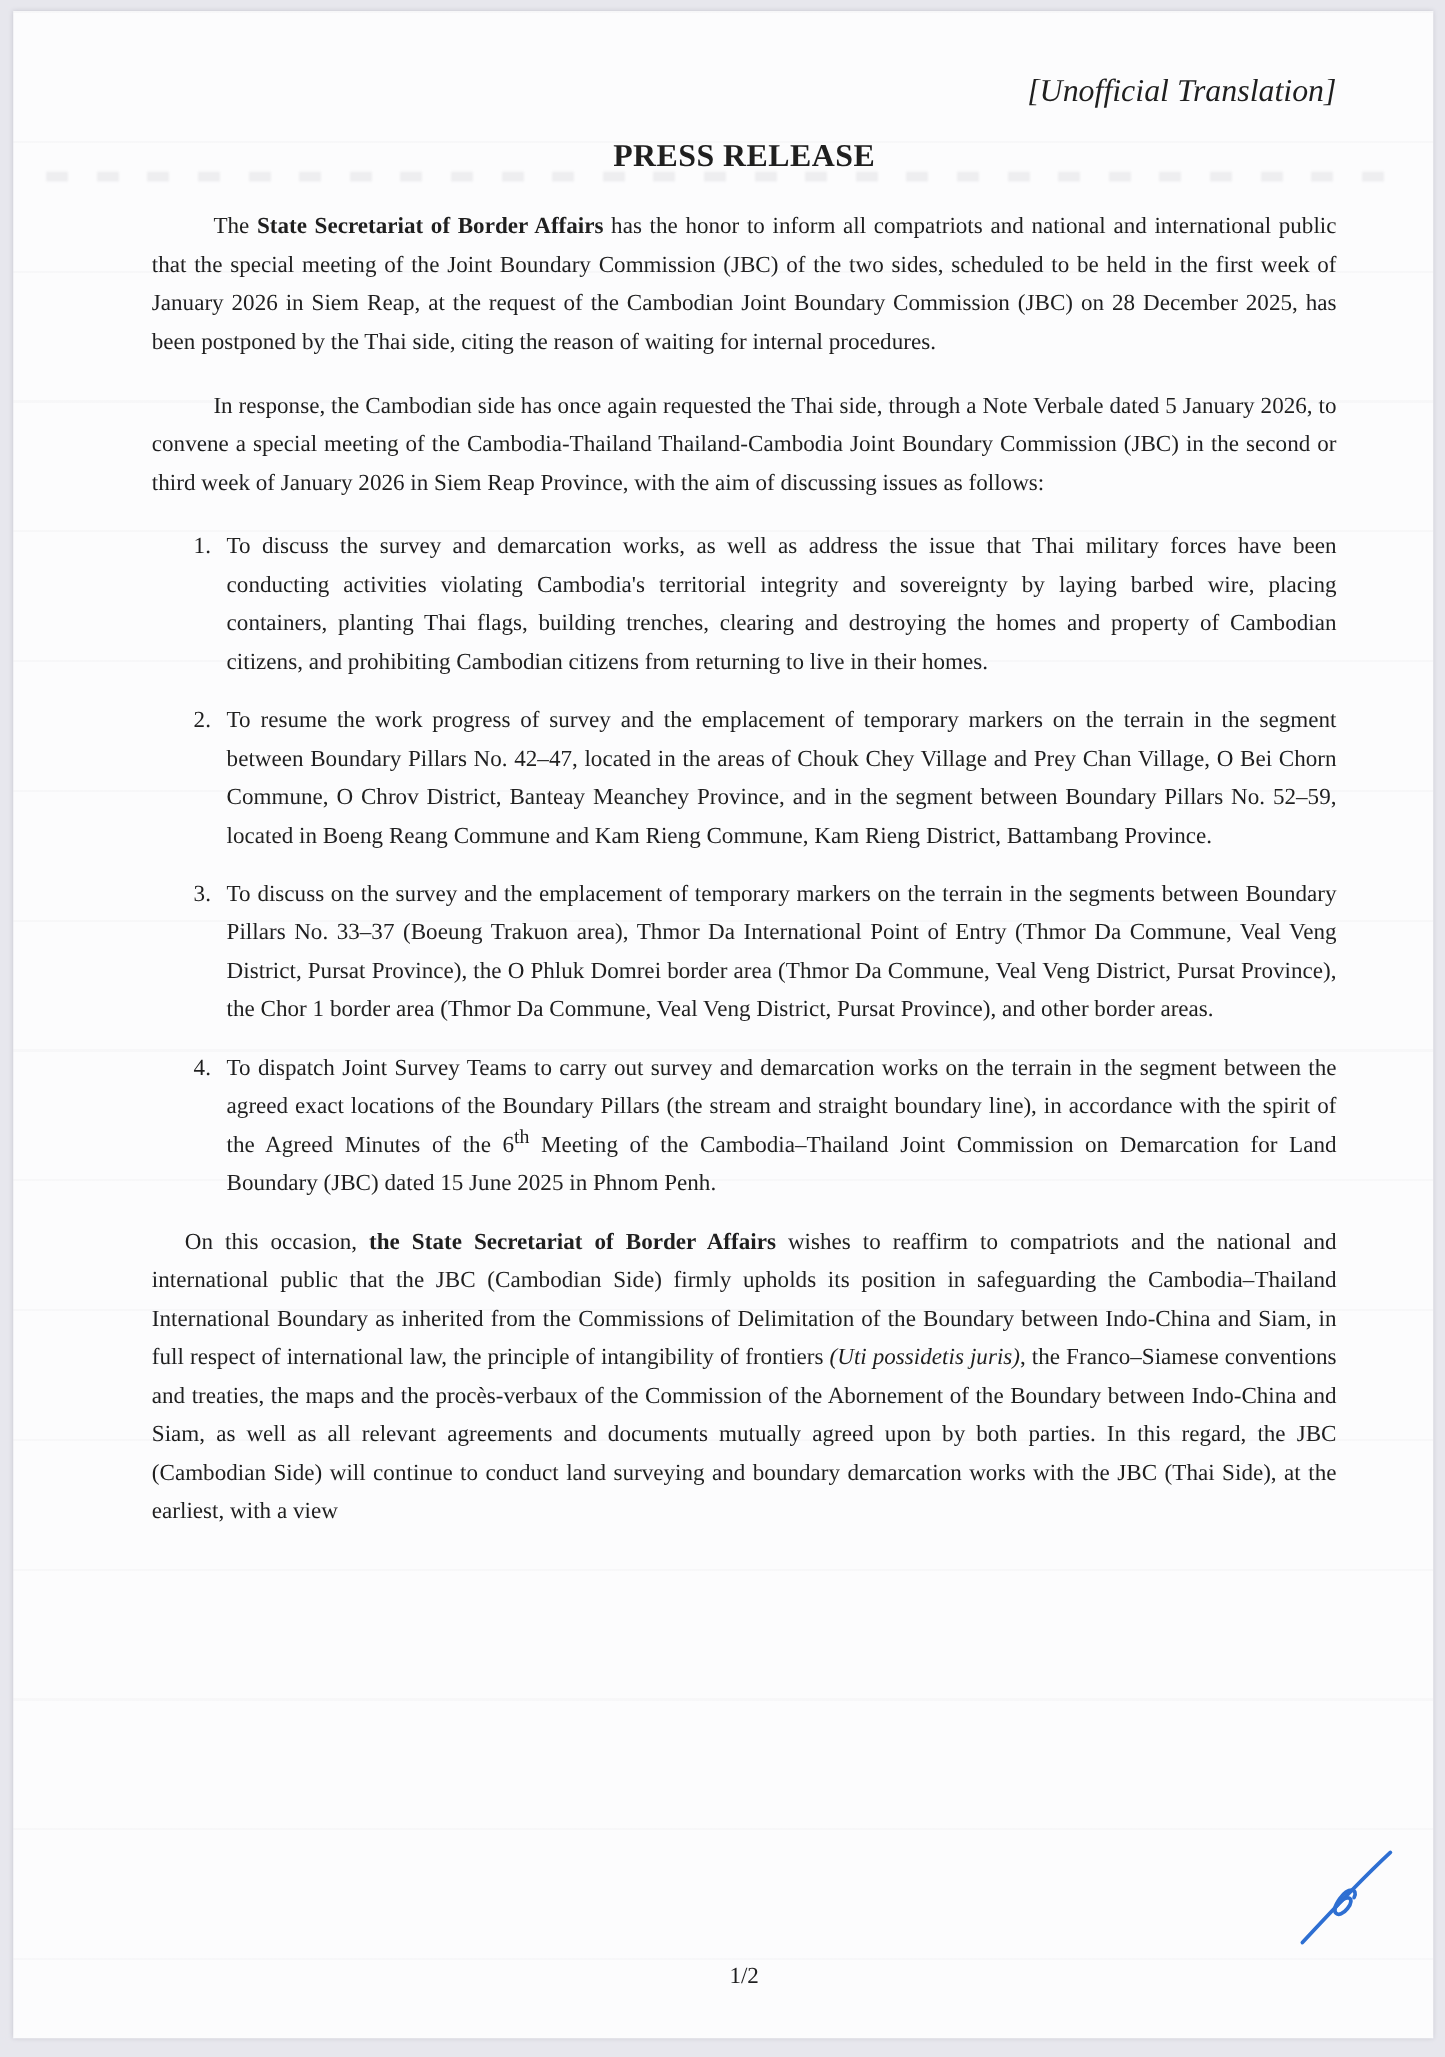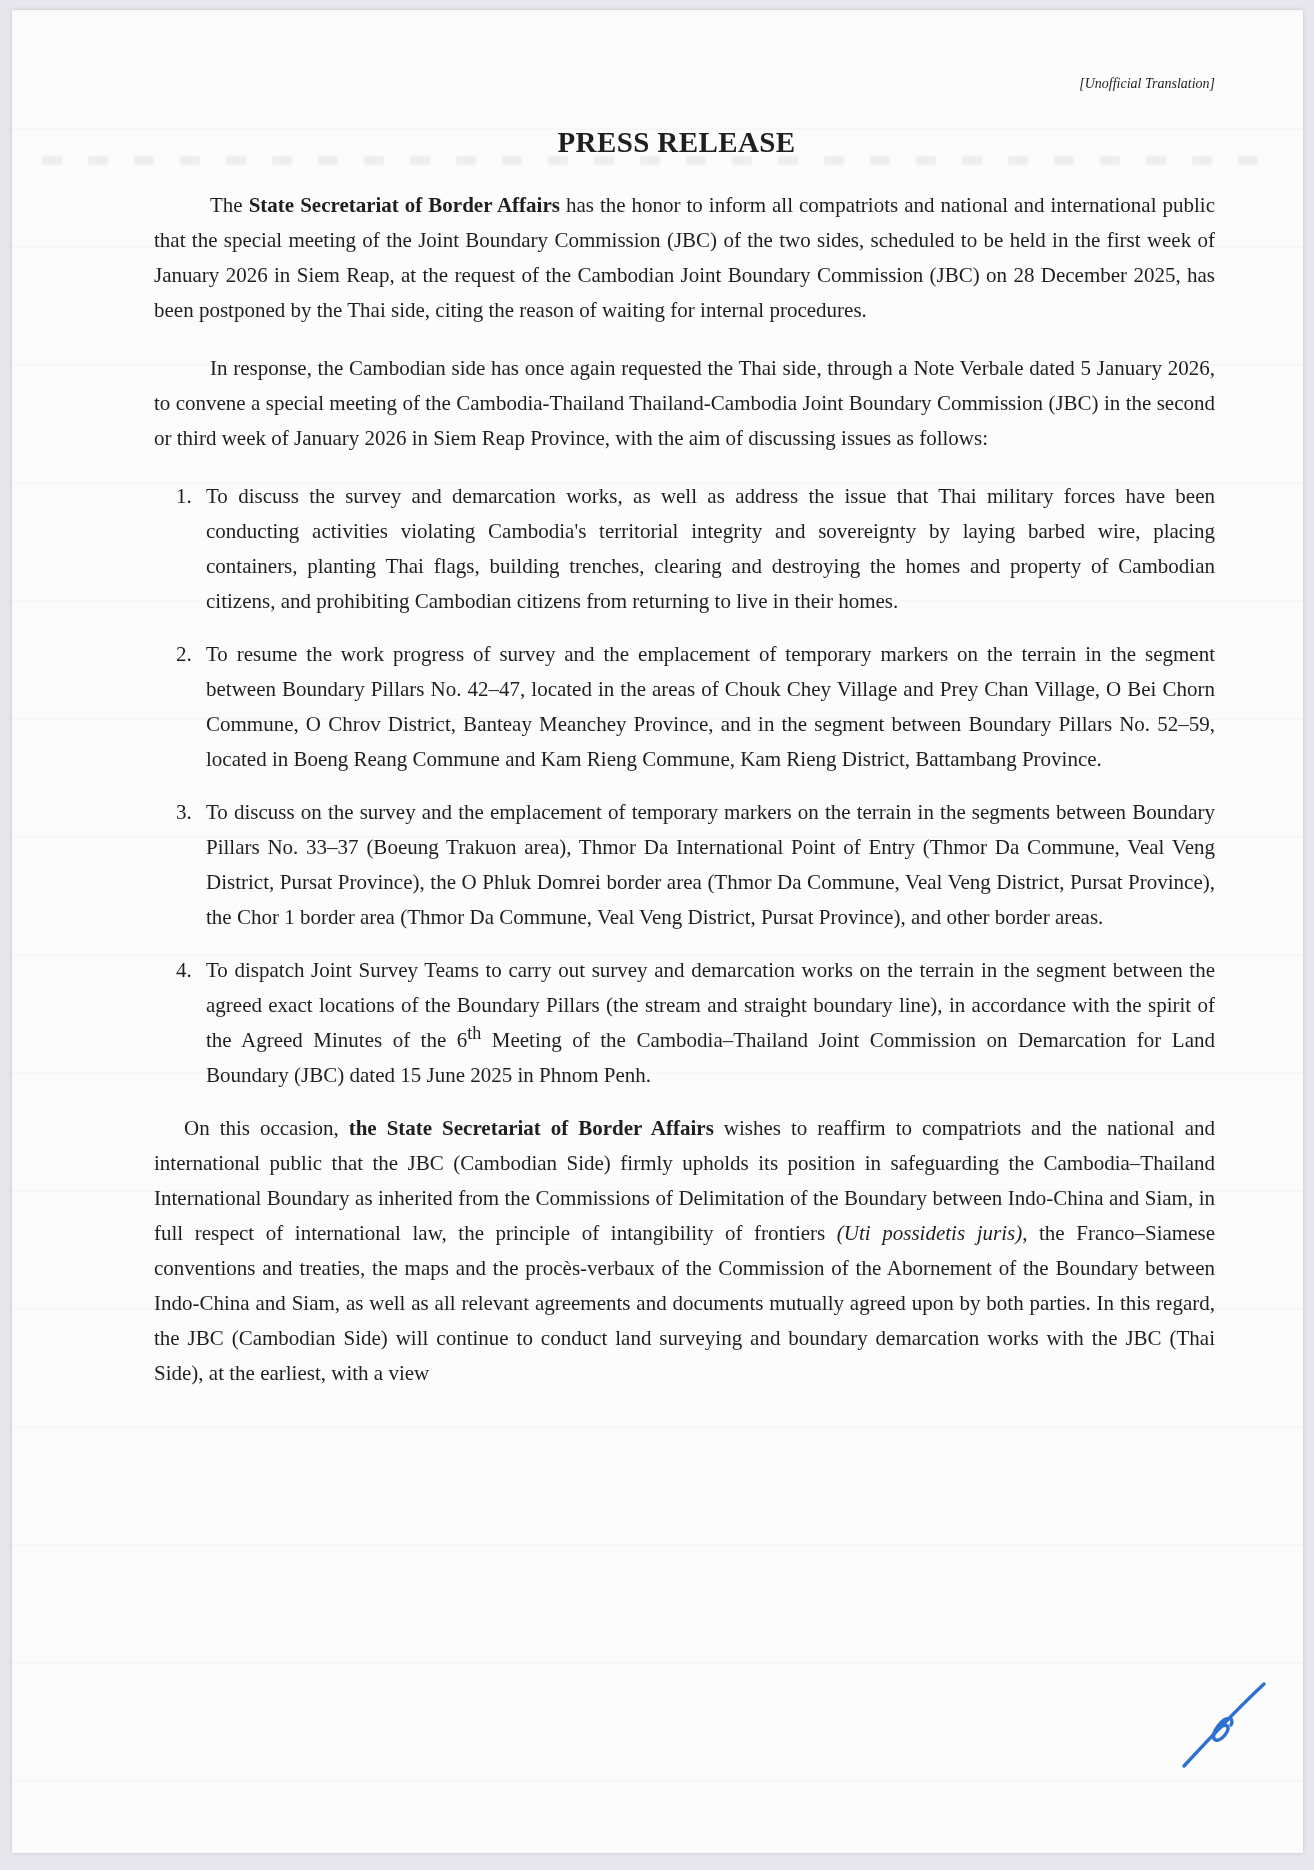--- a/index.html
+++ b/index.html
@@ -25,28 +25,28 @@
     position:absolute;top:146px;left:30px;right:30px;height:9px;
     background:repeating-linear-gradient(90deg, rgba(120,120,132,.10) 0 20px, transparent 20px 46px);
     filter:blur(1px);
   }
   .content{
     position:absolute;inset:0;
     padding:56px 88px 0 126px;
     font-size:21px;line-height:35px;
   }
   .annotation{
-    text-align:right;font-style:italic;font-size:14px;
+    text-align:right;font-style:italic;font-size:29px;
   }
   .title{
     margin:24px 0 28px 0;text-align:center;
     font-size:29px;font-weight:bold;letter-spacing:.4px;line-height:35px;
   }
   .para{
-    margin:0 0 23px 16px;text-align:justify;text-indent:56px;
+    margin:0 0 23px 0;text-align:justify;text-indent:56px;
   }
   .para.closing{text-indent:30px;margin-top:2px;}
   .list{margin:4px 0 0 0;padding:0;list-style:none;}
   .li{display:flex;margin:0 0 18px 38px;}
   .li .num{flex:0 0 30px;}
   .li .txt{flex:1;text-align:justify;}
   b{font-weight:bold;}
   i{font-style:italic;}
   sup{font-size:18px;line-height:0;vertical-align:super;}
   .footer{
@@ -95,18 +95,19 @@
       <li class="li">
         <span class="num">4.</span>
         <span class="txt"><span>To dispatch Joint Survey Teams to carry out survey and demarcation works on the terrain in the segment between the agreed exact locations of the Boundary Pillars (the stream and straight boundary line), in accordance with the spirit of the Agreed Minutes of the 6</span><sup>th</sup><span> Meeting of the Cambodia–Thailand Joint Commission on Demarcation for Land Boundary (JBC) dated 15 June 2025 in Phnom Penh.</span></span>
       </li>
     </ol>
 
     <p class="para closing"><span>On this occasion, </span><b>the State Secretariat of Border Affairs</b><span> wishes to reaffirm to compatriots and the national and international public that the JBC (Cambodian Side) firmly upholds its position in safeguarding the Cambodia–Thailand International Boundary as inherited from the Commissions of Delimitation of the Boundary between Indo-China and Siam, in full respect of international law, the principle of intangibility of frontiers </span><i>(Uti possidetis juris)</i><span>, the Franco–Siamese conventions and treaties, the maps and the procès-verbaux of the Commission of the Abornement of the Boundary between Indo-China and Siam, as well as all relevant agreements and documents mutually agreed upon by both parties. In this regard, the JBC (Cambodian Side) will continue to conduct land surveying and boundary demarcation works with the JBC (Thai Side), at the earliest, with a view</span></p>
 
   </div>
 
+  <div class="footer">1/2</div>
 
   <svg class="pen-mark" viewBox="0 0 92 96" xmlns="http://www.w3.org/2000/svg">
     <path d="M4 88 C 28 62, 56 32, 84 6"></path>
     <path d="M34 56 c 10 -14, 19 -9, 11 1 c -8 10, -17 5, -7 -9 c 8 -11, 17 -9, 13 -1"></path>
   </svg>
 </div>
 
 </body></html>

